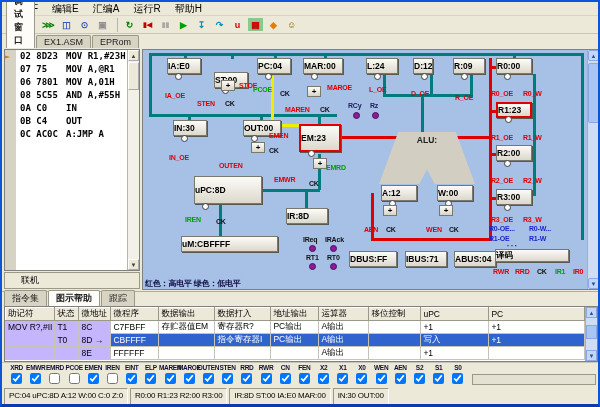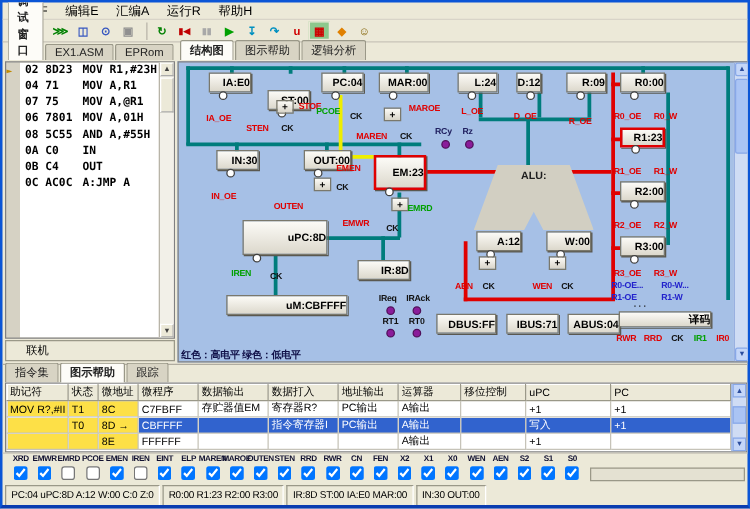--- a/index.html
+++ b/index.html
@@ -41,21 +41,21 @@
   .right-panel { position:absolute; left:140px; top:0; width:458px; height:257px; }
   
   .diagram { position:absolute; left:0; top:15px; width:458px; height:241px;
              border:1px solid #808080; background:#a6c0e6; overflow:hidden; }
   .dcontent { position:absolute; left:0; top:0; width:445px; height:241px; }
   .diagram .vscroll { background:#cfdcf4; border-left:1px solid #98b0e0; color:#2b4d9e; }
   .diagram .sb-btn { background:#c4d6f8; border:1px solid #88a8e8; border-radius:2px; }
   .diagram .thumb { background:#aac4f4; border:1px solid #88a8e8; border-radius:2px; height:60px; }
   .dn { position:absolute; }
   .box { height:16px; background:linear-gradient(#fcfbf7,#dcd8cc); border:1px solid #7a786c;
-         box-shadow:1px 1px 0 #5a5850; font-size:8.5px; font-weight:bold; text-align:right;
+         box-shadow:1px 1px 0 #5a5850; font-size:8.5px; font-weight:bold; text-align:left;
          line-height:14px; color:#000; white-space:nowrap; }
   .box.big { height:28px; line-height:26px; }
   .box.redb { border:2px solid #e00000; line-height:12px; }
   .box.big.redb { line-height:24px; }
   .bub::after { content:""; position:absolute; left:7px; bottom:-7px; width:5px; height:5px;
                 border:1px solid #404040; border-radius:50%; background:#fff; }
   .clk { width:14px; height:11px; background:linear-gradient(#fcfbf7,#d8d4c8); border:1px solid #7a786c;
          font-size:8px; line-height:9px; text-align:center; font-weight:bold; }
   .lbl { font-size:7px; font-weight:bold; white-space:nowrap; letter-spacing:-0.2px; }
   .lbl.red { color:#e00000; } .lbl.green { color:#00a000; } .lbl.blue { color:#2222cc; }
@@ -67,21 +67,21 @@
   .alu { position:absolute; left:236px; top:82px; width:96px; height:52px; background:#d2cfc2;
          clip-path:polygon(0% 100%,20% 0%,80% 0%,100% 100%,58% 100%,50% 72%,42% 100%);
          font-size:8.5px; font-weight:bold; text-align:center; padding-top:3px; color:#202020; }
   
   .bottom-panel { position:absolute; top:289px; left:0; width:600px; height:71px; border-top:1px solid #b0aca0; }
   .grid-wrap { position:absolute; left:2px; top:14px; width:594px; height:56px; border:1px solid #808080; background:#fff; overflow:hidden; }
   table.grid { border-collapse:collapse; table-layout:fixed; font-size:8.5px; }
   table.grid th, table.grid td { border:1px solid #c6c3b8; height:13px; padding:0 2px;
         overflow:hidden; white-space:nowrap; text-align:left; font-weight:normal; }
   table.grid th { background:#ece9d8; border-color:#fff #9a9888 #9a9888 #fff; }
-  table.grid td:nth-child(-n+3) { background:#fde047; }
+  table.grid td:nth-child(-n+3) { background:#c4b5fd; }
   tr.sel td:nth-child(n+4) { background:#3163ce; color:#fff; }
   
   .signal-bar { position:absolute; top:360px; left:0; width:600px; height:24px; border-top:1px solid #c8c4b8; }
   .signals { position:absolute; left:5px; top:1px; display:flex; }
   .sig { width:19.2px; display:flex; flex-direction:column; align-items:center; }
   .sig .slabel { font-size:6.5px; font-weight:bold; letter-spacing:-0.3px; color:#101030; height:9px; }
   .sig input { width:11px; height:11px; margin:0; }
   .sig-filler { position:absolute; left:470px; top:11px; width:124px; height:11px;
                 border:1px solid #9a9888; background:#e4e1d2; }
   
@@ -130,23 +130,20 @@
         <span class="tab active">调试窗口</span>
         <span class="tab">EX1.ASM</span>
         <span class="tab">EPRom</span>
       </div>
       <div class="code-wrap">
         <div>
             <div class="code-line">
             <span class="ptr">►</span><span class="addr">02 8D23</span><span class="asm">MOV R1,#23H</span>
           </div>
             <div class="code-line">
-            <span class="ptr"></span><span class="addr">04 71</span><span class="asm">MOV A,R1</span>
-          </div>
-            <div class="code-line">
             <span class="ptr"></span><span class="addr">07 75</span><span class="asm">MOV A,@R1</span>
           </div>
             <div class="code-line">
             <span class="ptr"></span><span class="addr">06 7801</span><span class="asm">MOV A,01H</span>
           </div>
             <div class="code-line">
             <span class="ptr"></span><span class="addr">08 5C55</span><span class="asm">AND A,#55H</span>
           </div>
             <div class="code-line">
             <span class="ptr"></span><span class="addr">0A C0</span><span class="asm">IN</span>
@@ -161,25 +158,20 @@
         <div class="vscroll">
           <div class="sb-btn">▲</div>
           <div class="thumb"></div>
           <div class="sb-btn bottom">▼</div>
         </div>
       </div>
       <div class="online-box">联机</div>
     </div>
 
     <div class="right-panel">
-      <div class="tabs">
-        <span class="tab active">结构图</span>
-        <span class="tab">图示帮助</span>
-        <span class="tab">逻辑分析</span>
-      </div>
       <div class="diagram">
         <div class="dcontent">
 
           <div class="wh teal" style="left:6px;top:3px;width:434px"></div>
           <div class="wv teal" style="left:6px;top:3px;height:63px"></div>
           <div class="wh teal" style="left:6px;top:64px;width:188px"></div>
           <div class="wv teal" style="left:45px;top:64px;height:8px"></div>
           <div class="wv teal" style="left:117px;top:64px;height:8px"></div>
           <div class="wv teal" style="left:175px;top:64px;height:12px"></div>
           <div class="wv teal" style="left:41px;top:3px;height:6px"></div>

